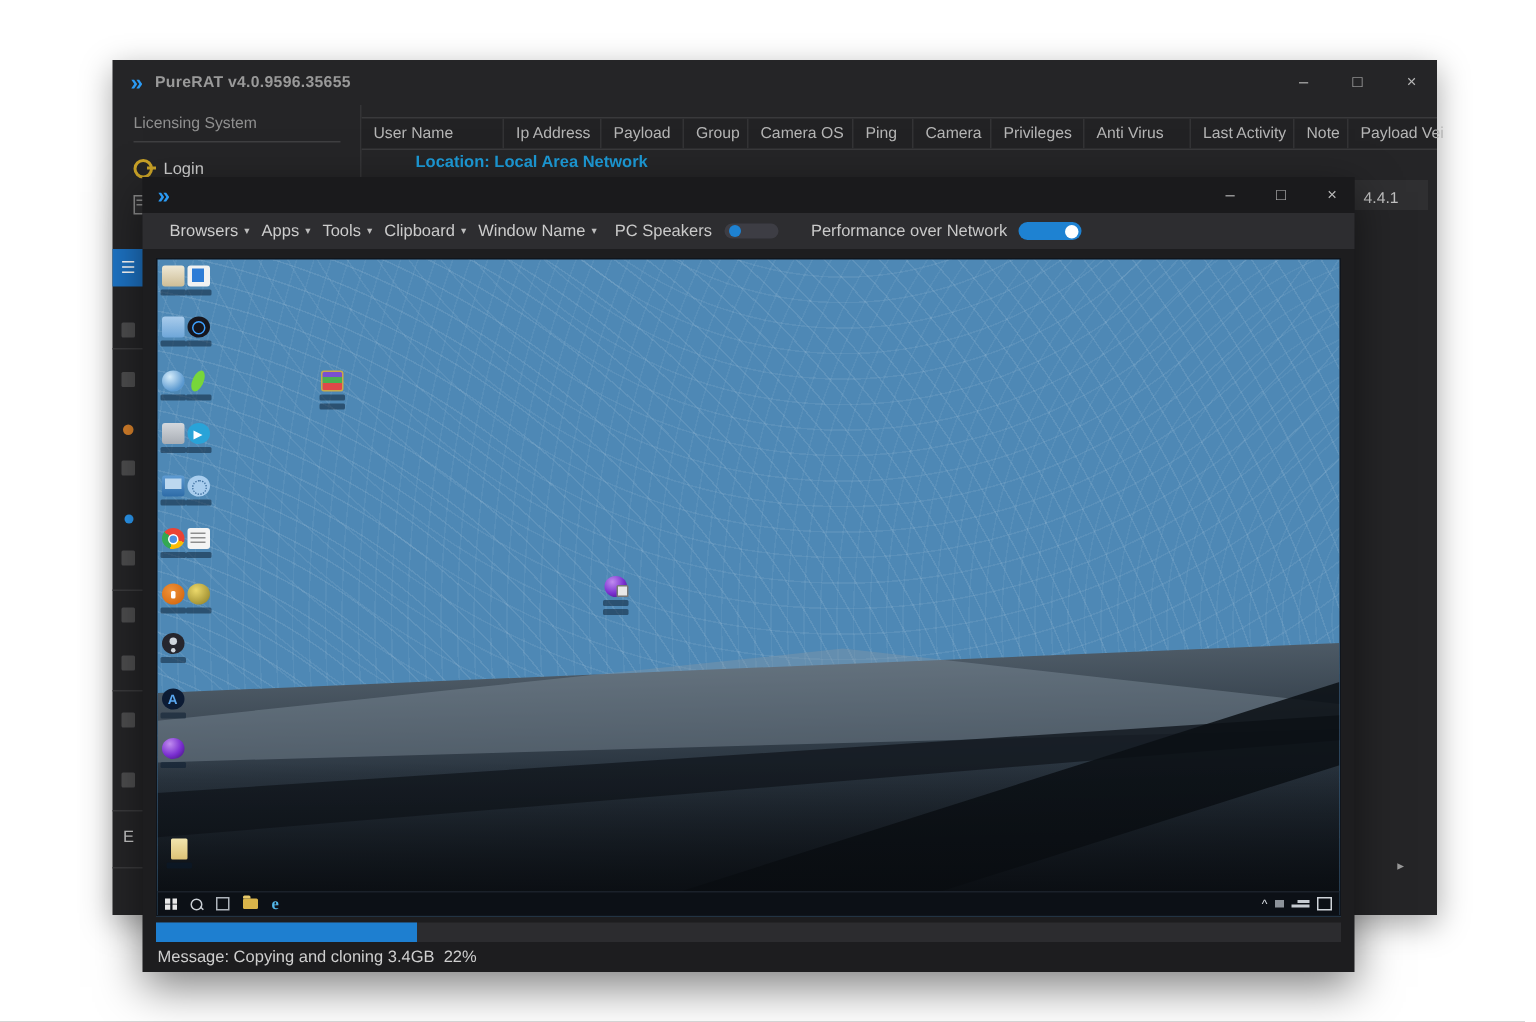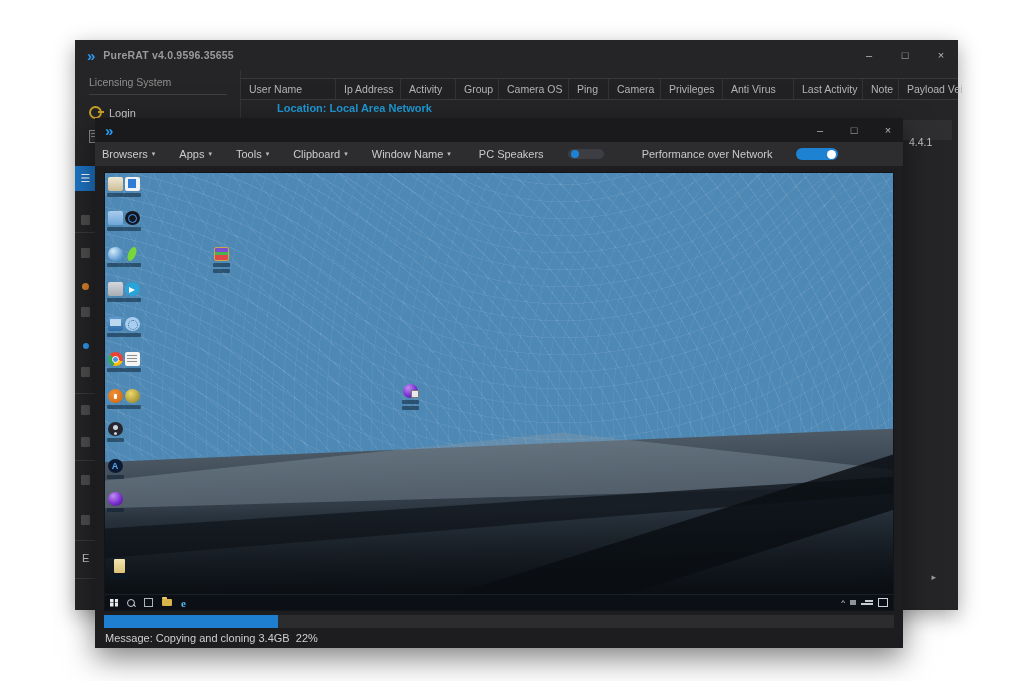--- a/index.html
+++ b/index.html
@@ -25,40 +25,40 @@
   .doc-icon{width:9px;height:11px;border:1px solid #8a8a8a;display:inline-block;position:relative;background:#2e2e30;}
   .doc-icon::after{content:"";position:absolute;left:1px;top:2px;width:5px;height:1px;background:#8a8a8a;box-shadow:0 3px 0 #8a8a8a;}
 
   .pr-main{position:absolute;left:165px;top:30px;right:0;bottom:0;border-left:1px solid #343436;}
   .pr-header-row{position:absolute;left:0;top:8px;right:0;height:20px;display:flex;background:#222224;
                  border-top:1px solid #39393b;border-bottom:1px solid #39393b;}
   .pr-col{color:#b5b5b5;font-size:10.5px;line-height:20px;padding-left:8px;box-sizing:border-box;
           border-right:1px solid #333335;white-space:nowrap;overflow:hidden;flex:0 0 auto;}
   .pr-location{position:absolute;left:8px;top:32px;color:#1d9ad6;font-size:11px;font-weight:bold;padding-left:28px;}
   .pr-client-row{position:absolute;left:0;top:50px;right:6px;height:20px;background:#2f2f31;}
-  .pr-client-row span{position:absolute;left:668px;top:16px;color:#c2c2c2;font-size:10.5px;text-align:center;}
+  .pr-client-row span{position:absolute;left:668px;top:6px;color:#c2c2c2;font-size:10.5px;text-align:center;}
   .pr-scroll-arrow{position:absolute;right:22px;bottom:28px;color:#9a9a9a;font-size:9px;}
 
   
   .strip-active{position:absolute;left:0;top:126px;width:21px;height:25px;background:#1d73c4;
                 display:flex;align-items:center;justify-content:center;color:#fff;font-size:11px;}
   .strip-stub{position:absolute;left:6px;width:9px;height:10px;background:#5c5c5e;border-radius:1px;opacity:.75;}
   .strip-dot-orange{position:absolute;left:7px;width:7px;height:7px;border-radius:50%;background:#d9822b;}
   .strip-dot-blue{position:absolute;left:8px;width:6px;height:6px;border-radius:50%;background:#2b9af3;}
   .strip-divider{position:absolute;left:0;width:21px;height:1px;background:#3a3a3c;}
   .strip-letter{position:absolute;left:7px;color:#c8c8c8;font-size:11px;}
 
   
   #vnc{position:absolute;left:95px;top:118px;width:808px;height:530px;background:#1d1d1f;
        box-shadow:0 10px 28px rgba(0,0,0,.5);}
   .vnc-titlebar{position:absolute;left:0;top:0;right:0;height:24px;background:#1a1a1c;display:flex;
                 align-items:center;padding-left:10px;box-sizing:border-box;}
   .vnc-title{color:#f0f0f0;font-size:11px;font-weight:bold;}
   .vnc-toolbar{position:absolute;left:0;top:24px;right:0;height:24px;background:#2d2d30;display:flex;
-               align-items:center;gap:24px;padding-left:7px;box-sizing:border-box;}
+               align-items:center;gap:8px;padding-left:18px;box-sizing:border-box;}
   .menu-item{color:#cccccc;font-size:11px;display:flex;align-items:center;gap:4px;cursor:default;}
   .menu-caret{font-size:7px;color:#bdbdbd;}
   .toggle-label{color:#c9c9c9;font-size:11px;margin-left:4px;}
   .toggle{width:36px;height:10px;border-radius:5px;background:#3d3d44;position:relative;display:inline-block;}
   .toggle .knob{position:absolute;top:1px;width:8px;height:8px;border-radius:50%;}
   .toggle.off .knob{left:3px;background:#1e82d2;}
   .toggle.on{background:#1e82d2;}
   .toggle.on .knob{right:2px;background:#ffffff;}
   .toggle.lg{width:42px;height:12px;border-radius:6px;}
   .toggle.lg .knob{width:9px;height:9px;top:1.5px;}
@@ -168,21 +168,21 @@
       <div class="pr-side-item">
         <span class="doc-icon"></span>
         <span>Changelog</span>
       </div>
     </aside>
 
     <div class="pr-main">
       <div class="pr-header-row">
         <span class="pr-col" style="width:95px">User Name</span>
         <span class="pr-col" style="width:65px">Ip Address</span>
-        <span class="pr-col" style="width:55px">Activity</span>
+        <span class="pr-col" style="width:55px">Payload</span>
         <span class="pr-col" style="width:43px">Group</span>
         <span class="pr-col" style="width:70px">Camera OS</span>
         <span class="pr-col" style="width:40px">Ping</span>
         <span class="pr-col" style="width:52px">Camera</span>
         <span class="pr-col" style="width:62px">Privileges</span>
         <span class="pr-col" style="width:71px">Anti Virus</span>
         <span class="pr-col" style="width:69px">Last Activity</span>
         <span class="pr-col" style="width:36px">Note</span>
         <span class="pr-col" style="width:120px;border-right:none">Payload Vei</span>
       </div>

